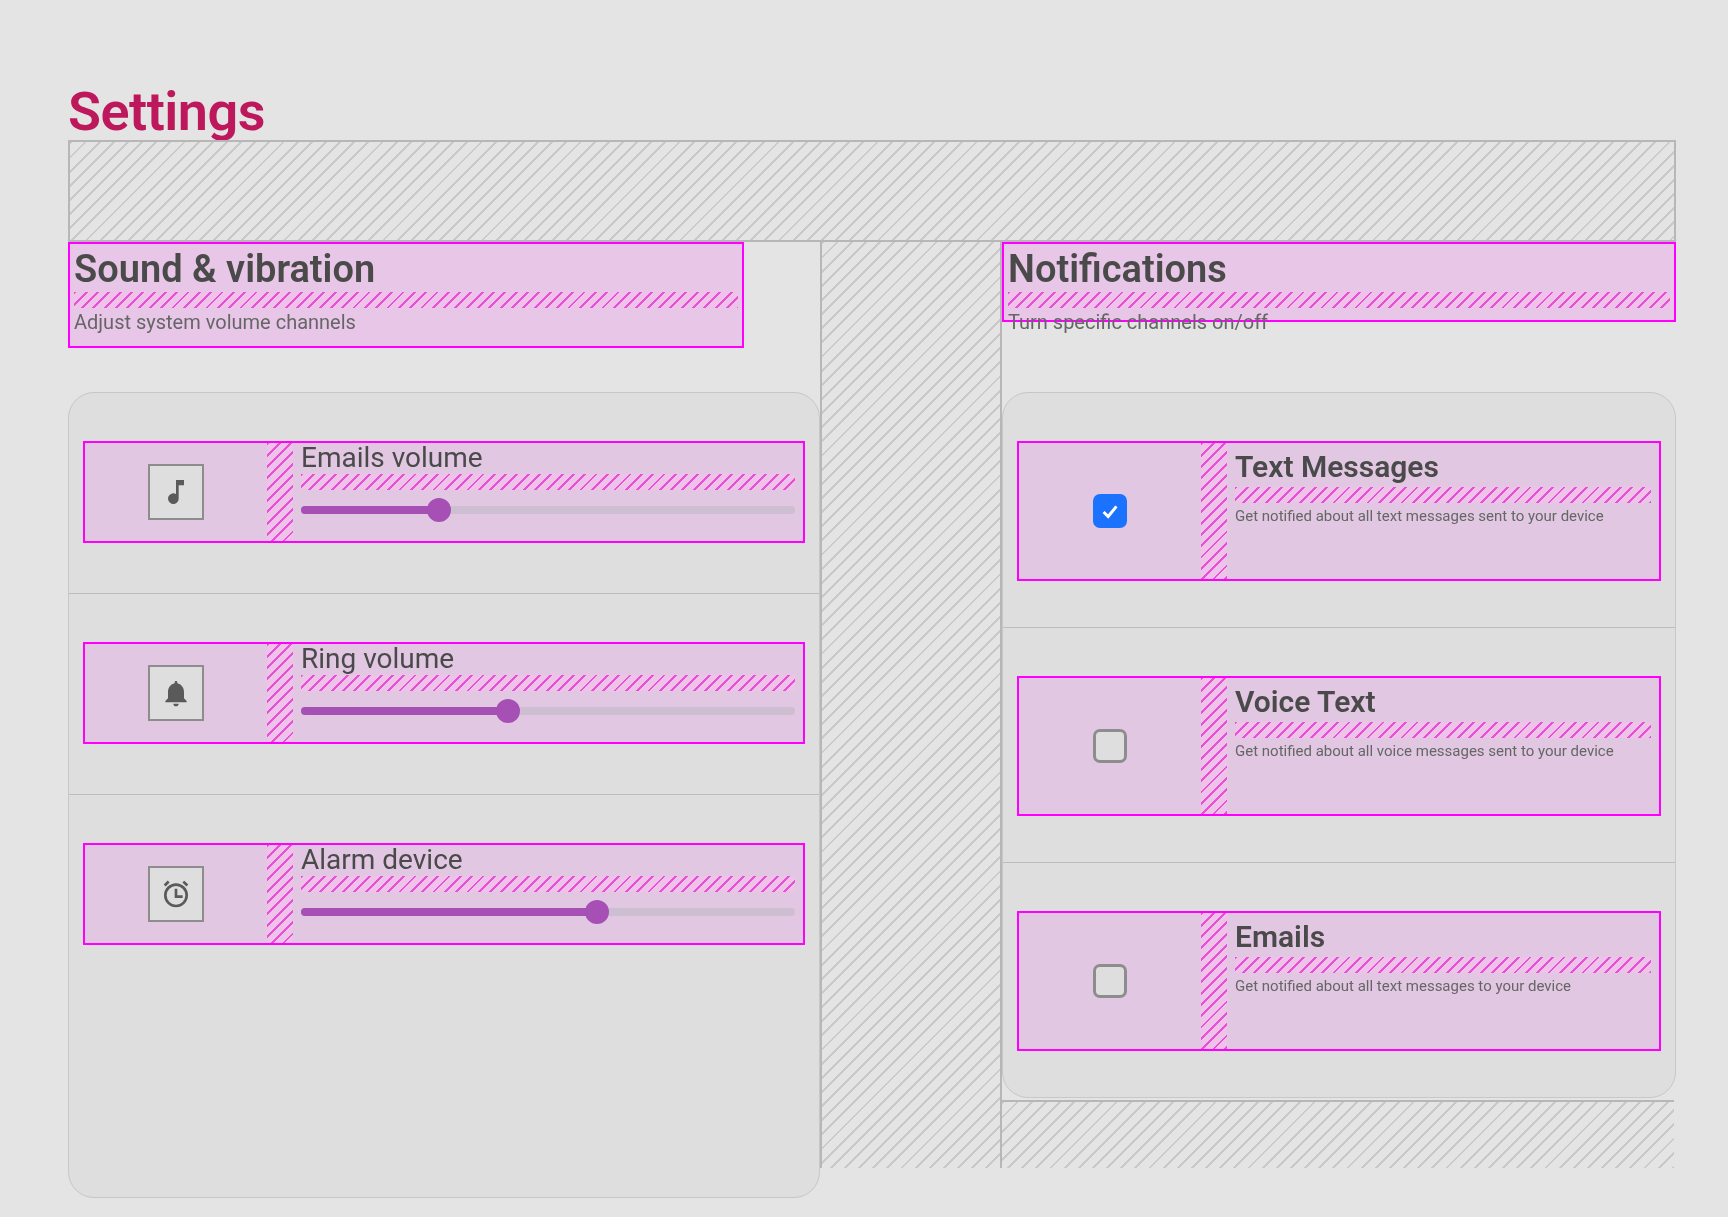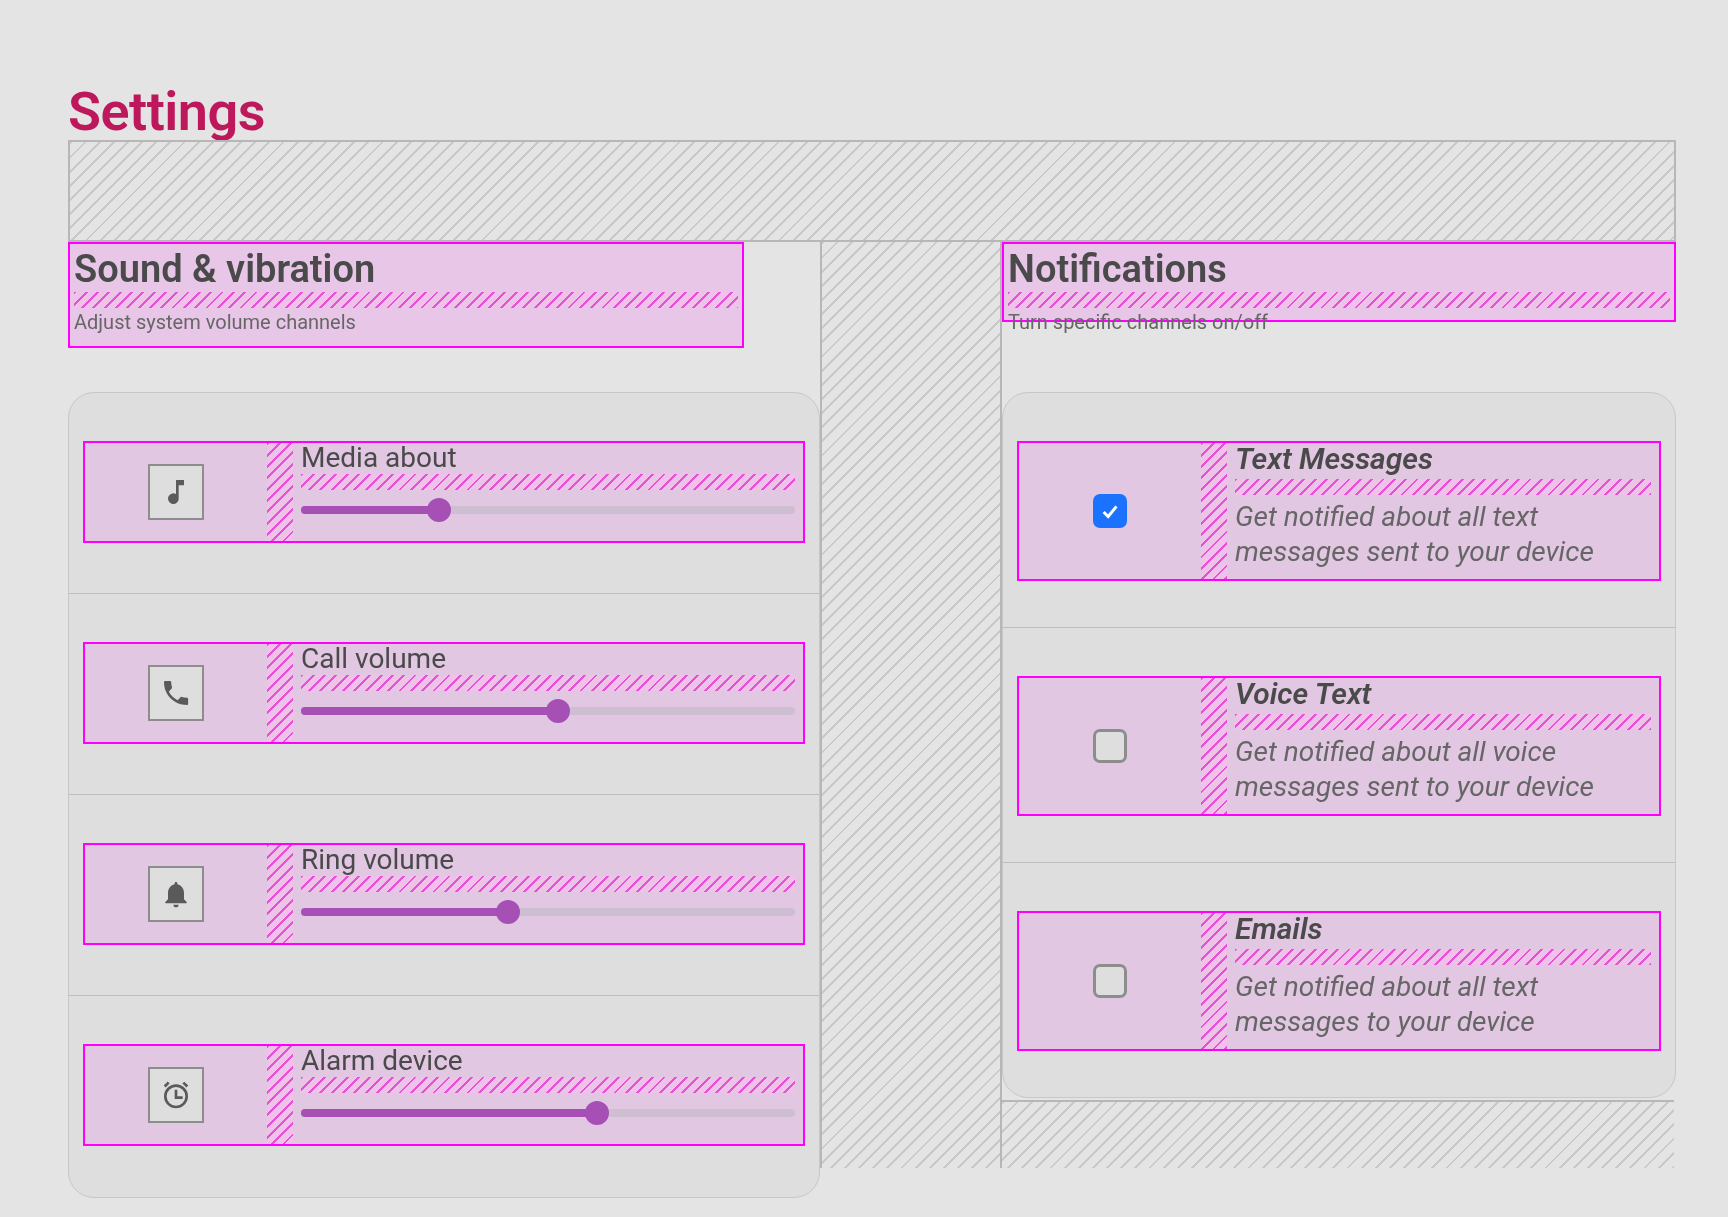--- a/index.html
+++ b/index.html
@@ -205,36 +205,35 @@
     left: 0; top: 0; bottom: 0; width: 182px;
     display: flex; align-items: center; justify-content: center;
   }
   .notif-row .vstrip {
     position: absolute;
     left: 182px; top: 0; bottom: 0; width: 26px;
   }
   .notif-row .content-cell {
     position: absolute;
     left: 208px; right: 0; top: 0; bottom: 0;
-    padding: 0 8px;
-    font-style: italic;
+    padding: 8px 8px;
   }
   .notif-row .title {
     font-size: 30px;
     font-weight: 600;
     color: #4a4a4a;
     line-height: 1.05;
   }
   .notif-row .m-under {
     height: 16px;
     margin-top: 4px;
     margin-bottom: 4px;
   }
   .notif-row .desc {
-    font-size: 28px;
+    font-size: 15px;
     color: #666;
     line-height: 1.25;
     font-weight: 400;
   }
 
   
   .cb {
     width: 34px; height: 34px;
     border-radius: 7px;
     display: flex; align-items: center; justify-content: center;
@@ -277,52 +276,31 @@
     <div class="pinkbox">
       <div class="icon-cell">
         <div class="icon-frame">
           <svg viewBox="0 0 24 24">
               <path d="M12 3v10.55A4 4 0 1 0 14 17V7h4V3h-6z"></path>
             </svg>
         </div>
       </div>
       <div class="vstrip mhatch"></div>
       <div class="content-cell">
-        <div class="label">Media about</div>
+        <div class="label">Emails volume</div>
         <div class="mhatch m-under"></div>
         <div class="slider">
           <div class="track"></div>
             <div class="fill" style="width: 28%;"></div>
             <div class="thumb" style="left: 28%;"></div>
         </div>
       </div>
     </div>
   </div>
 
-  <div class="row vol-row">
-    <div class="pinkbox">
-      <div class="icon-cell">
-        <div class="icon-frame">
-          <svg viewBox="0 0 24 24">
-              <path d="M6.6 10.8c1.4 2.8 3.8 5.1 6.6 6.6l2.2-2.2c.3-.3.7-.4 1-.2 1.2.4 2.4.6 3.7.6.6 0 1 .4 1 1V20c0 .6-.4 1-1 1C10.6 21 3 13.4 3 4c0-.6.4-1 1-1h3.4c.6 0 1 .4 1 1 0 1.3.2 2.5.6 3.7.1.4 0 .8-.2 1L6.6 10.8z"></path>
-            </svg>
-        </div>
-      </div>
-      <div class="vstrip mhatch"></div>
-      <div class="content-cell">
-        <div class="label">Call volume</div>
-        <div class="mhatch m-under"></div>
-        <div class="slider">
-          <div class="track"></div>
-            <div class="fill" style="width: 52%;"></div>
-            <div class="thumb" style="left: 52%;"></div>
-        </div>
-      </div>
-    </div>
-  </div>
 
   <div class="row vol-row">
     <div class="pinkbox">
       <div class="icon-cell">
         <div class="icon-frame">
           <svg viewBox="0 0 24 24">
               <path d="M12 22c1.1 0 2-.9 2-2h-4c0 1.1.9 2 2 2zm6-6V11c0-3.1-2.1-5.6-5-6.3V4c0-.6-.4-1-1-1s-1 .4-1 1v.7C8.1 5.4 6 7.9 6 11v5l-2 2v1h16v-1l-2-2z"></path>
             </svg>
         </div>
       </div>

